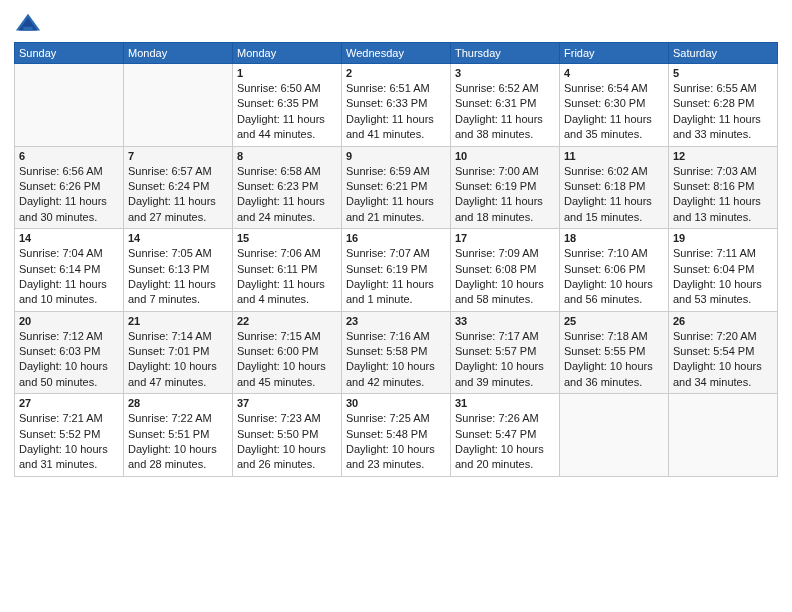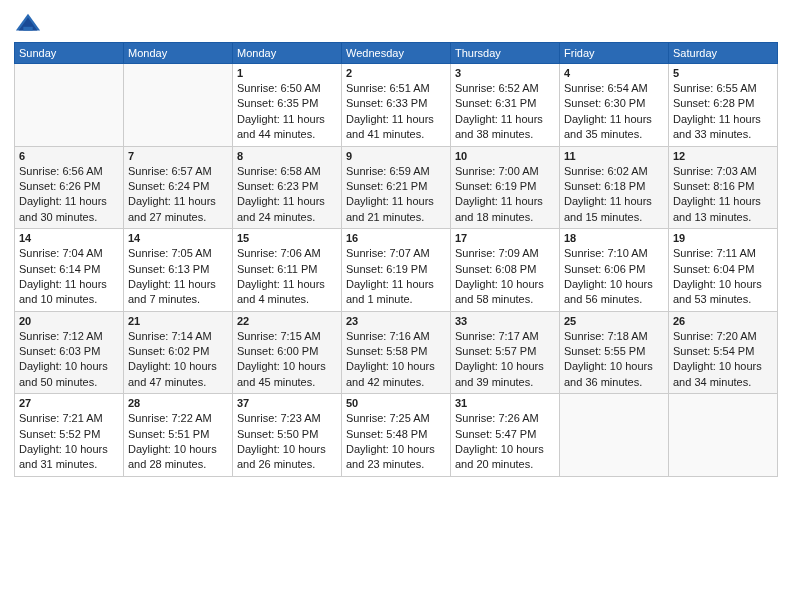--- a/index.html
+++ b/index.html
@@ -277,21 +277,21 @@
           <td>
             <span class="day-num">20</span>
             <div class="cell-text">Sunrise: 7:12 AM
 Sunset: 6:03 PM
 Daylight: 10 hours
 and 50 minutes.</div>
           </td>
           <td>
             <span class="day-num">21</span>
             <div class="cell-text">Sunrise: 7:14 AM
-Sunset: 6:02 PM
+Sunset: 7:01 PM
 Daylight: 10 hours
 and 47 minutes.</div>
           </td>
           <td>
             <span class="day-num">22</span>
             <div class="cell-text">Sunrise: 7:15 AM
 Sunset: 6:00 PM
 Daylight: 10 hours
 and 45 minutes.</div>
           </td>
@@ -340,21 +340,21 @@
 and 28 minutes.</div>
           </td>
           <td>
             <span class="day-num">37</span>
             <div class="cell-text">Sunrise: 7:23 AM
 Sunset: 5:50 PM
 Daylight: 10 hours
 and 26 minutes.</div>
           </td>
           <td>
-            <span class="day-num">50</span>
+            <span class="day-num">30</span>
             <div class="cell-text">Sunrise: 7:25 AM
 Sunset: 5:48 PM
 Daylight: 10 hours
 and 23 minutes.</div>
           </td>
           <td>
             <span class="day-num">31</span>
             <div class="cell-text">Sunrise: 7:26 AM
 Sunset: 5:47 PM
 Daylight: 10 hours

